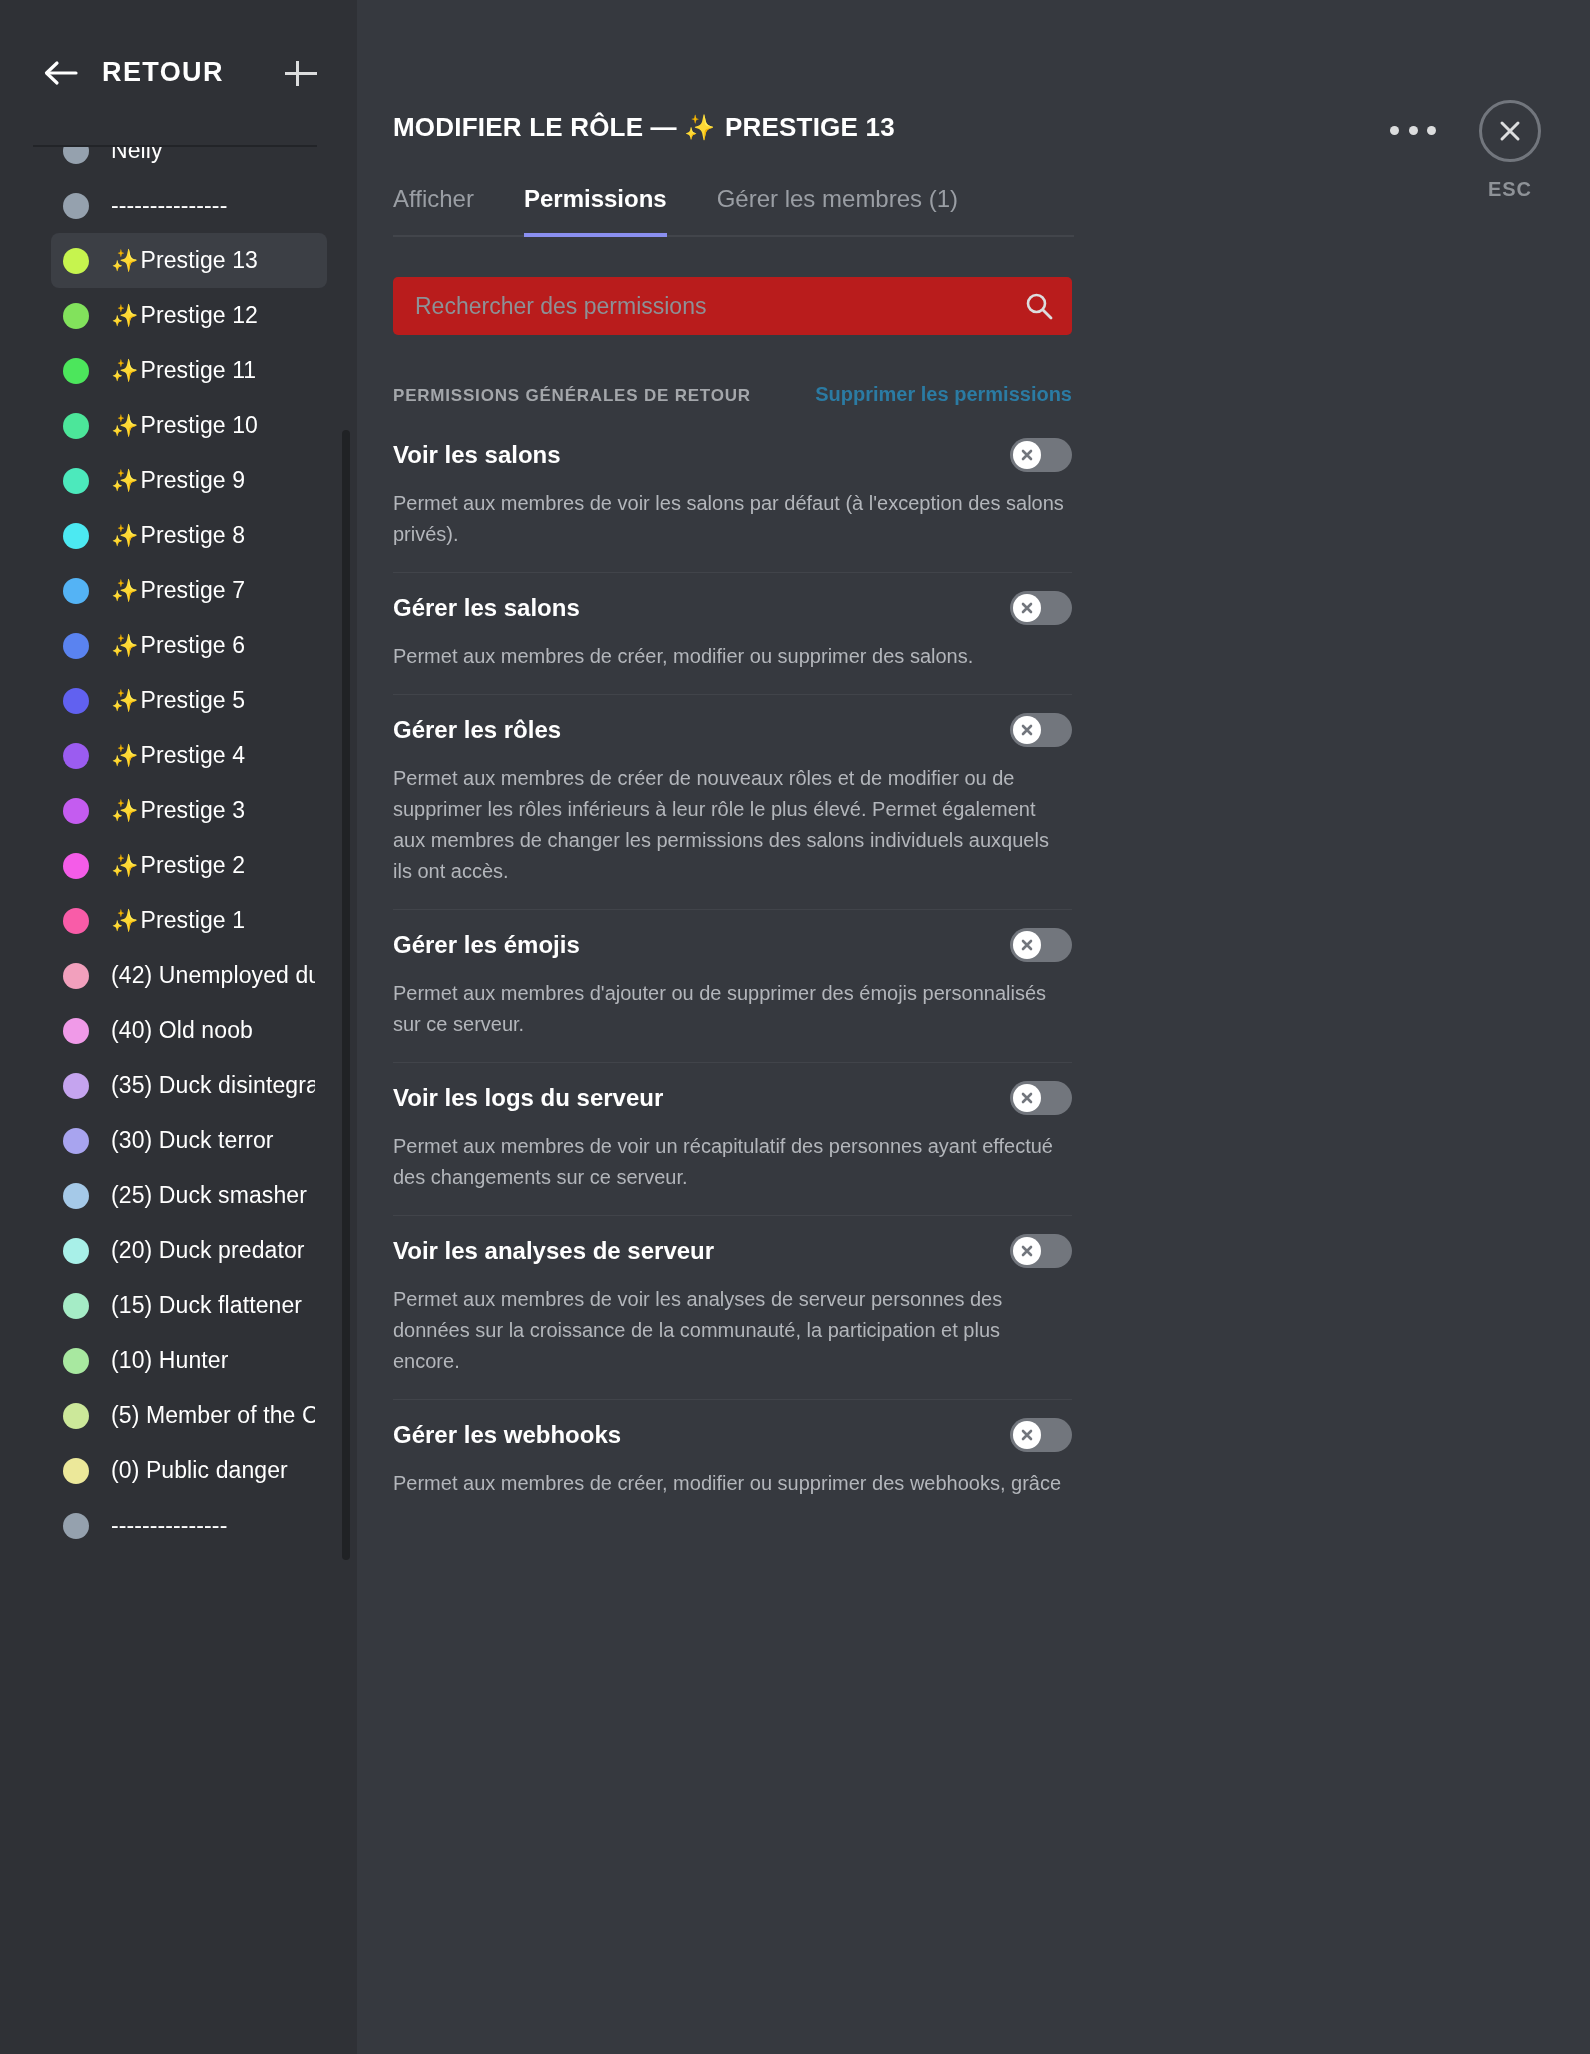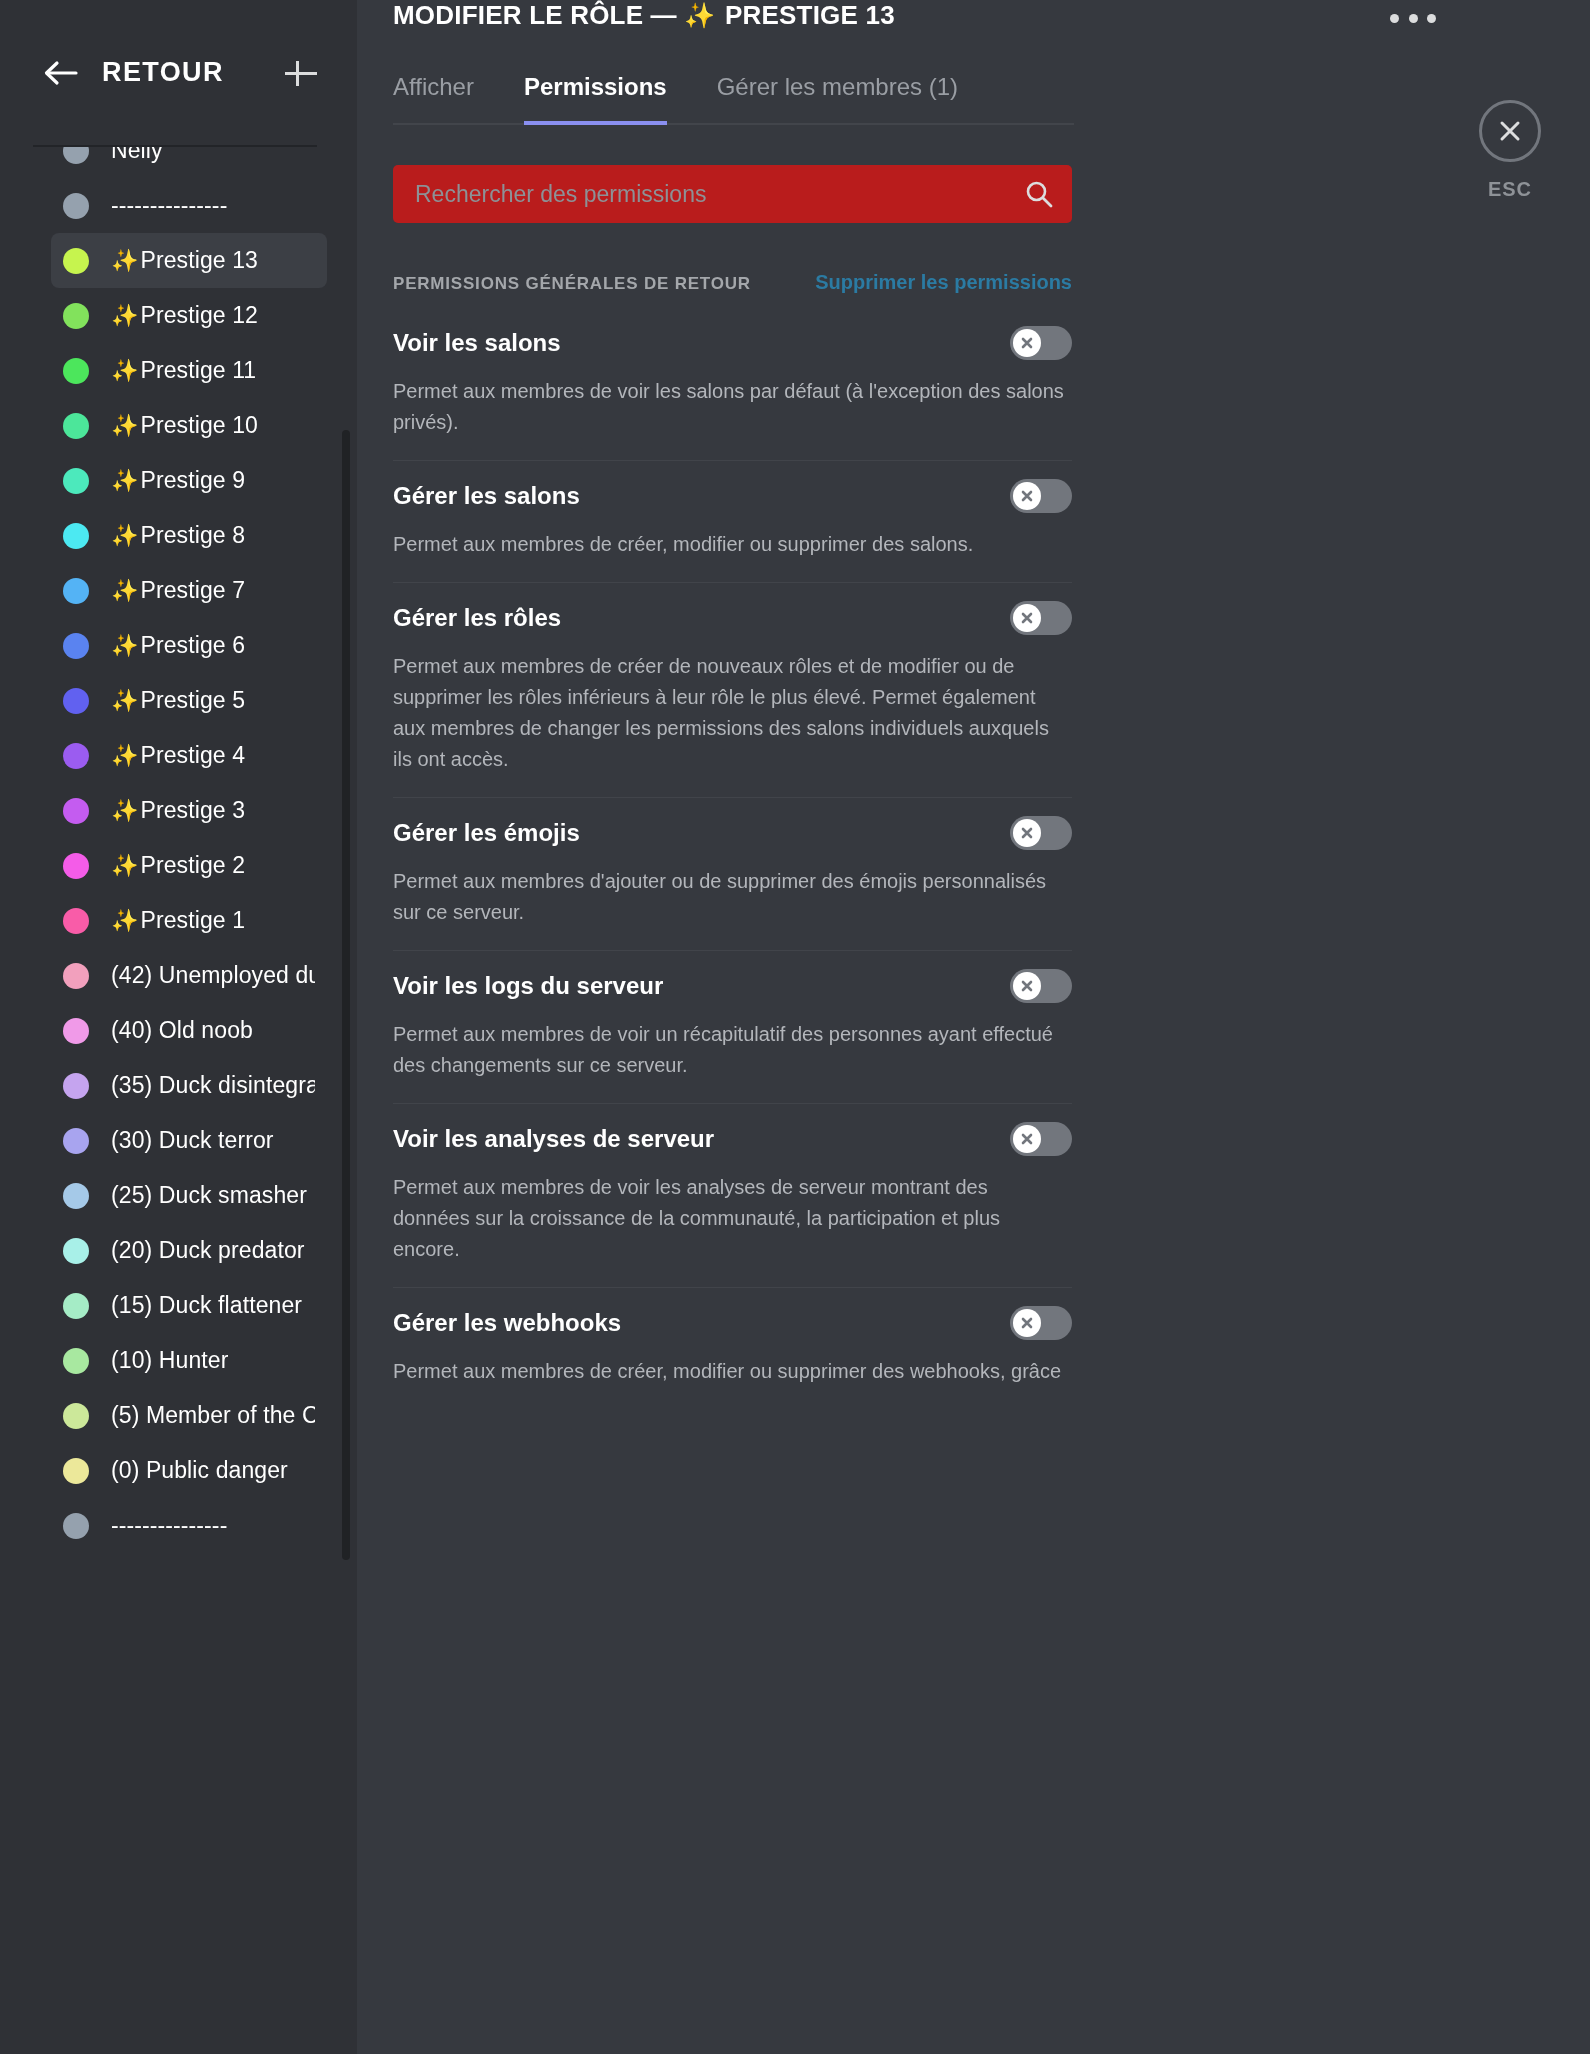--- a/index.html
+++ b/index.html
@@ -149,20 +149,21 @@
   }
 
   .main-inner {
     padding: 0 0 0 36px;
     width: 1105px;
   }
 
   .main-header {
     display: flex;
     align-items: flex-start;
+    padding-top: 112px;
     padding-right: 26px;
   }
 
   .main-title {
     font-size: 26px;
     font-weight: bold;
     color: #ffffff;
     letter-spacing: 0.2px;
     white-space: nowrap;
     flex: 1 1 auto;
@@ -572,21 +573,21 @@
             <div class="perm-top">
               <div class="perm-name">Voir les analyses de serveur</div>
               <div class="toggle">
                 <span class="knob">
                   <svg width="16" height="16" viewBox="0 0 16 16">
                     <path d="M4 4 L12 12 M12 4 L4 12" stroke="#72767d" stroke-width="2.6" stroke-linecap="round"></path>
                   </svg>
                 </span>
               </div>
             </div>
-            <div class="perm-desc">Permet aux membres de voir les analyses de serveur montrant des données sur la croissance de la communauté, la participation et plus encore.</div>
+            <div class="perm-desc">Permet aux membres de voir les analyses de serveur personnes des données sur la croissance de la communauté, la participation et plus encore.</div>
           </div>
           <div class="perm-row">
             <div class="perm-top">
               <div class="perm-name">Gérer les webhooks</div>
               <div class="toggle">
                 <span class="knob">
                   <svg width="16" height="16" viewBox="0 0 16 16">
                     <path d="M4 4 L12 12 M12 4 L4 12" stroke="#72767d" stroke-width="2.6" stroke-linecap="round"></path>
                   </svg>
                 </span>

